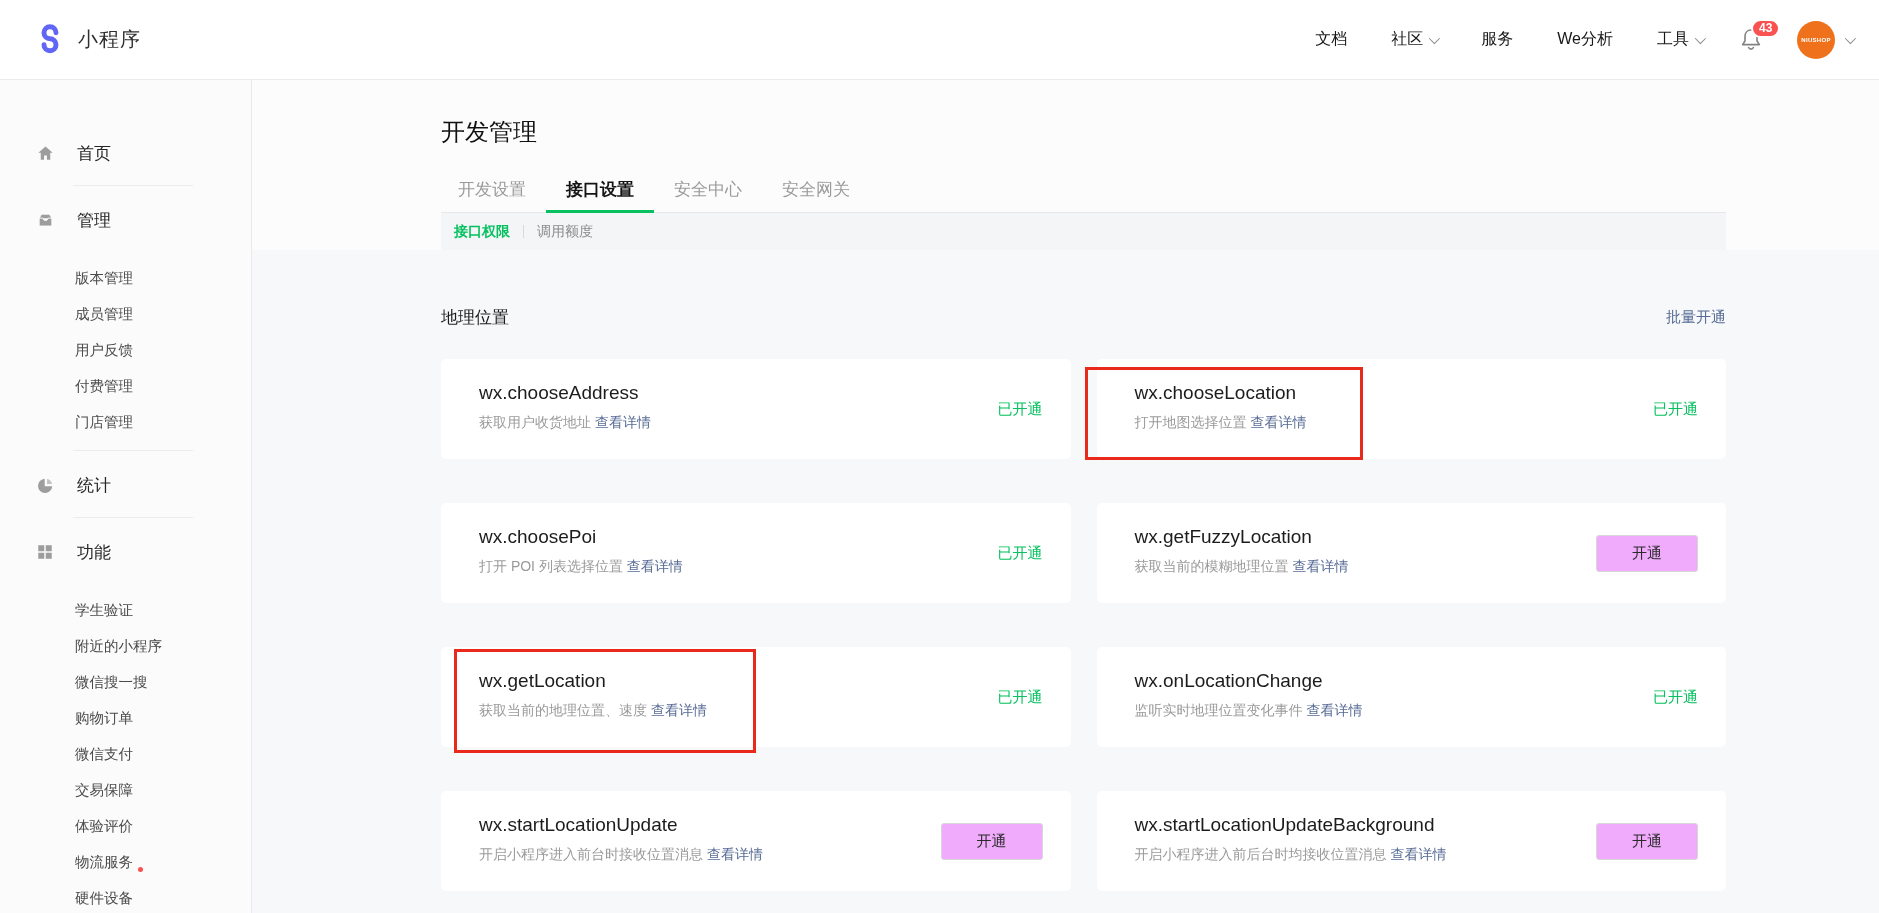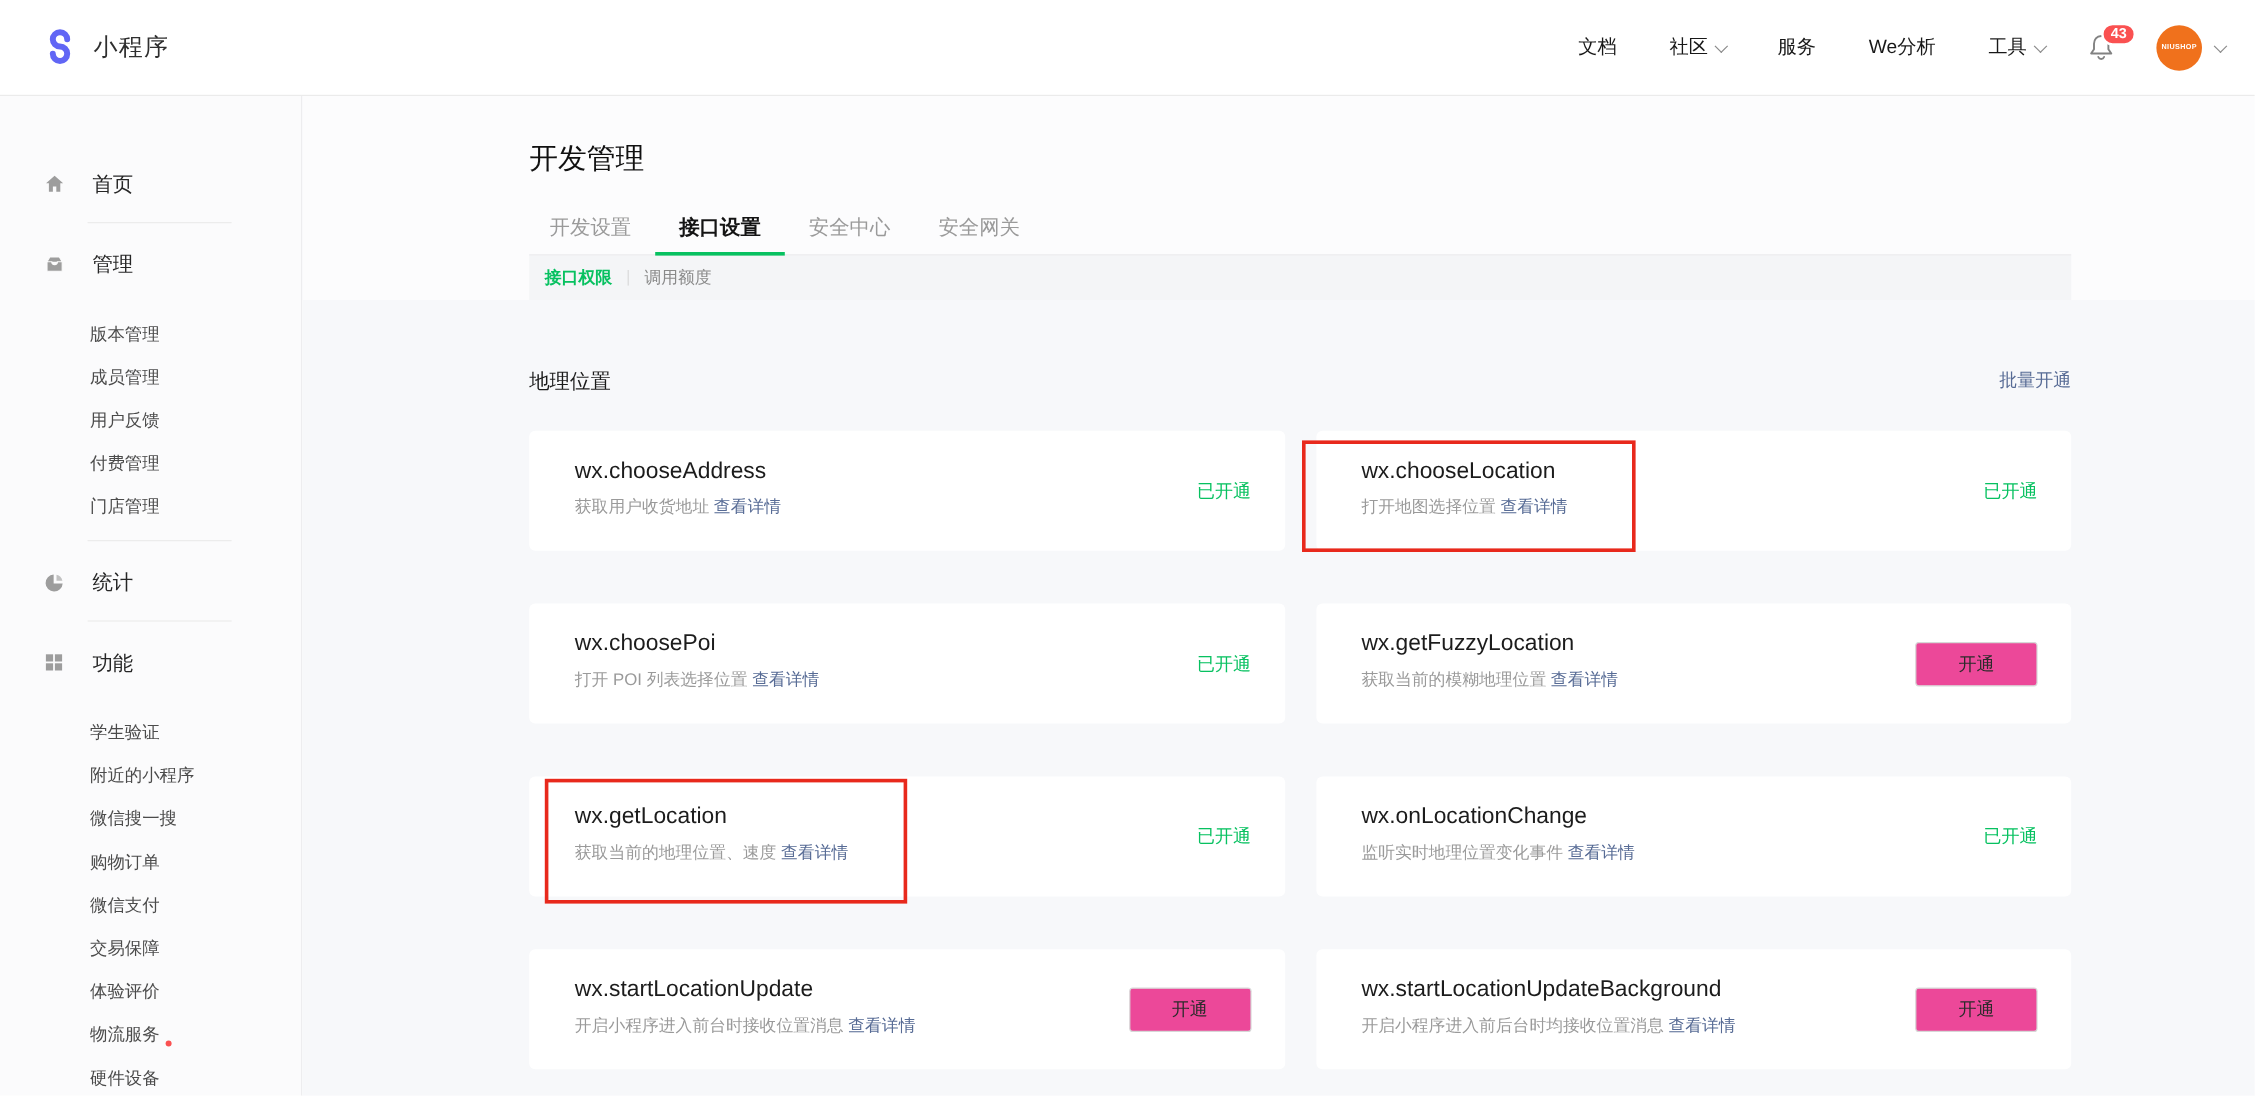--- a/index.html
+++ b/index.html
@@ -62,21 +62,21 @@
   .section-title { font-size:17px; color:#1a1a1a;text-align:center; }
   .bulk-link { font-size:15px; color:var(--link,#576b95); cursor:pointer; text-decoration:none; }
 
   .cards { display:grid; grid-template-columns:1fr 1fr; column-gap:26px; row-gap:44px; margin-top:30px; }
   .card { position:relative; background:#fff; border-radius:5px; height:100px; padding:23px 0 0 38px; }
   .card-title { font-size:19px; font-weight:500; color:#1c1c1c; }
   .card-desc { margin-top:10px; font-size:14px; color:#9a9a9a; }
   .detail-link { color:var(--link,#576b95); font-weight:500; text-decoration:none; cursor:pointer; }
   .card-right { position:absolute; top:0; bottom:0; right:0; display:flex; align-items:center; padding-right:28px; }
   .status-opened { font-size:15px; color:var(--green,#07c160); }
-  .open-btn { width:102px; height:37px; background:#ec4899; border:1px solid #d7d7d7; border-radius:3px;
+  .open-btn { width:102px; height:37px; background:#f0abfc; border:1px solid #d7d7d7; border-radius:3px;
     font-size:15px; color:#2b2b2b; font-family:inherit; cursor:pointer; }
   .annot { position:absolute; border:3px solid var(--annot,#e8291c); z-index:5; pointer-events:none; }
 </style>
 </head>
 <body>
 
 <header class="top-header">
   <div class="brand">
     <svg class="brand-logo" viewBox="0 0 40 40">
       <path d="M27.5 11 a7.5 7.5 0 1 0 -7.5 7.5 a7.5 7.5 0 1 1 -7.5 7.5" fill="none" stroke="#6166f5" stroke-width="6.2" stroke-linecap="round"></path>

